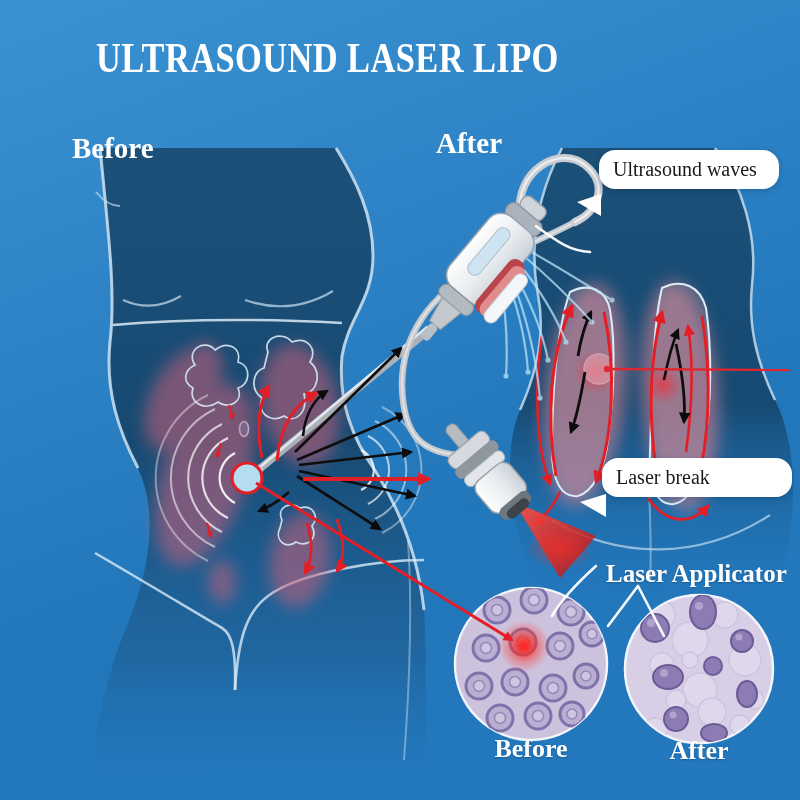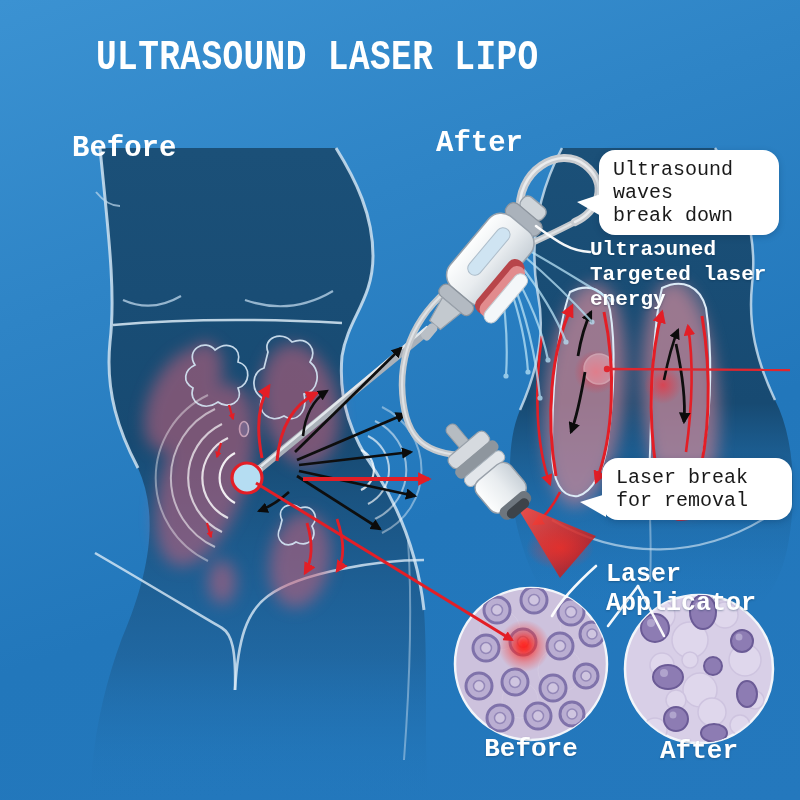--- a/index.html
+++ b/index.html
@@ -1,18 +1,18 @@
 <!DOCTYPE html>
 <html style="--background-top: #3B92D2; --background-bottom: #2478BD; --body-navy: #17496F; --body-outline: #D3E5F3; --fat-pink: #C9607A; --accent-red: #E31E26; --bubble-bg: #FFFFFF; --bubble-text: #1A1A1A; --label-white: #FFFFFF; --device-gray: #D9DEE3; --spray-blue: #B8E2F6; --cell-purple: #8D7CB3; --cell-bg-before: #CDC2DD; --cell-bg-after: #D8CFE7;"><head>
 <meta charset="utf-8">
 <style>
   html,body{margin:0;padding:0;background:#0e2b44;}
   #canvas{
     position:relative;width:800px;height:800px;overflow:hidden;
-    font-family:Liberation Mono, monospace;
+    font-family:Liberation Serif, serif;
     background:linear-gradient(160deg,#3b92d2 0%,#2e84c6 30%,#2277bb 62%,#2478bd 100%);
   }
   #canvas *{box-sizing:border-box;}
   .abs{position:absolute;}
   svg{display:block;}
   .title{
     left:96px;top:34px;color:var(--label-white,#fff);
     font-size:42px;font-weight:700;letter-spacing:.5px;white-space:nowrap;
     transform:scaleX(.82);transform-origin:left top;
   }
@@ -353,32 +353,26 @@
   </svg>
 
   <div class="abs title">ULTRASOUND LASER LIPO</div>
 
   <div class="abs zone-label before">Before</div>
   <div class="abs zone-label after">After</div>
 
   <div class="abs bubble ultrasound">
     <div class="tail"></div>
     <div>Ultrasound waves</div>
-    <div>break down</div>
   </div>
 
-  <div class="abs white-label device-label">
-    <div>Ultraɔuned</div>
-    <div>Targeted laser energy</div>
-  </div>
 
   <div class="abs bubble laser">
     <div class="tail"></div>
     <div>Laser break</div>
-    <div>for removal</div>
   </div>
 
   <div class="abs white-label applicator-label">Laser Applicator</div>
 
   <div class="abs white-label micro-label before">Before</div>
   <div class="abs white-label micro-label after">After</div>
 
 </div>
 
 </body></html>

